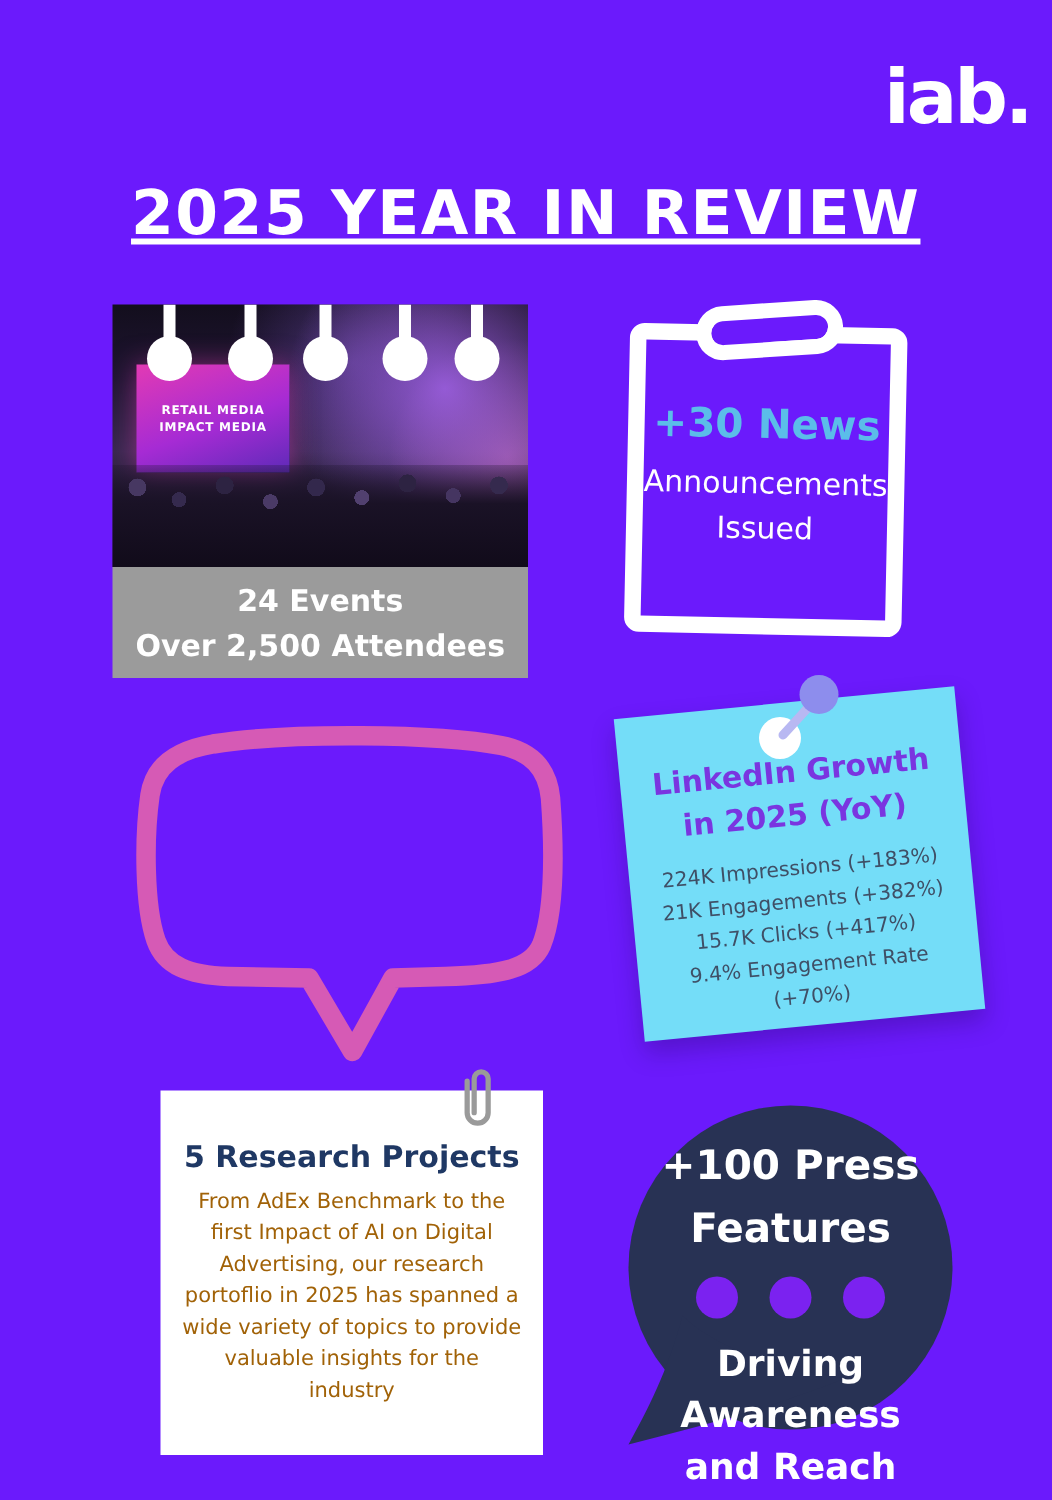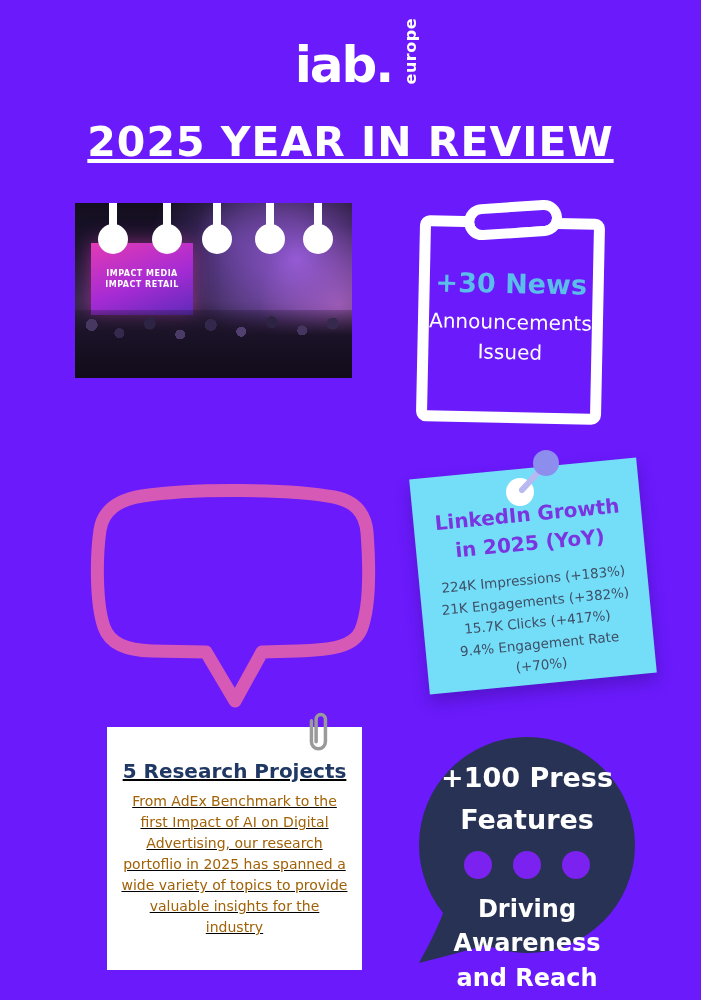--- a/index.html
+++ b/index.html
@@ -5,21 +5,21 @@
   * { margin:0; padding:0; box-sizing:border-box; }
   html,body { width:701px; height:1000px; }
   body {
     position:relative;
     background:#6b1afc;
     font-family:"DejaVu Sans", sans-serif;
     overflow:hidden;
   }
 
   
-  .logo-wrap { position:absolute; top:30px; left:0; width:100%; display:flex; justify-content:center; }
+  .logo-wrap { position:absolute; top:30px; left:0; width:100%; display:flex; justify-content:flex-end; }
   .logo-inner { position:relative; padding-right:14px; }
   .logo-brand { color:#fff; font-size:50px; font-weight:bold; letter-spacing:-2px; line-height:1.4; }
   .logo-region {
     position:absolute; right:-14px; bottom:16px;
     color:#fff; font-size:16px; font-weight:600; letter-spacing:0.5px;
     writing-mode:vertical-rl; transform:rotate(180deg);
   }
 
   
   .page-title {
@@ -94,21 +94,21 @@
     box-shadow:0 8px 16px rgba(20,5,60,0.25);
     text-align:center; padding:32px 12px 0;
   }
   .note-title { color:#7a35e0; font-size:20px; font-weight:bold; line-height:1.45; }
   .note-stats { margin-top:11px; color:#3f4f66; font-size:13.5px; font-weight:500; line-height:1.6; }
   .note-pin { position:absolute; left:500px; top:448px; width:64px; height:64px; z-index:3; }
 
   
   .research-card {
     position:absolute; left:107px; top:727px; width:255px; height:243px;
-    background:#fff; text-align:center; padding:32px 13px 0;text-decoration:underline;
+    background:#fff; text-align:center; padding:32px 13px 0;
   }
   .research-title { color:#1f3864; font-size:20px; font-weight:bold; }
   .research-body { color:#a16207; font-size:14px; line-height:1.5; margin-top:8px; }
   .paperclip { position:absolute; left:306px; top:706px; width:28px; height:50px; z-index:3; }
 
   
   .press-wrap { position:absolute; left:413px; top:735px; width:228px; height:240px; }
   .press-wrap svg { position:absolute; inset:0; }
   .press-content { position:absolute; top:22px; left:0; width:100%; text-align:center; }
   .press-headline { color:#fff; font-size:27px; font-weight:bold; line-height:1.55; }
@@ -125,22 +125,22 @@
     <div class="logo-region">europe</div>
   </div>
 </div>
 
 <div class="page-title">2025 YEAR IN REVIEW</div>
 
 <div class="events-card">
   <div class="events-photo">
     <div class="events-screen">
       <div class="screen-text">
-        <span>IMPACT MEDIA</span><br>
-        <span>IMPACT RETAIL</span>
+        <span>RETAIL MEDIA</span><br>
+        <span>IMPACT MEDIA</span>
       </div>
     </div>
     <div class="events-crowd"></div>
     <div class="photo-pin" style="left:23px">
         <div class="pin-stem"></div>
         <div class="pin-ball"></div>
       </div>
     <div class="photo-pin" style="left:77px">
         <div class="pin-stem"></div>
         <div class="pin-ball"></div>
@@ -150,20 +150,24 @@
         <div class="pin-ball"></div>
       </div>
     <div class="photo-pin" style="left:180px">
         <div class="pin-stem"></div>
         <div class="pin-ball"></div>
       </div>
     <div class="photo-pin" style="left:228px">
         <div class="pin-stem"></div>
         <div class="pin-ball"></div>
       </div>
+  </div>
+  <div class="events-caption">
+    <div>24 Events</div>
+    <div>Over 2,500 Attendees</div>
   </div>
 </div>
 
 <div class="clipboard">
   <div class="clip"></div>
   <div class="clip-content">
     <div class="news-headline">+30 News</div>
     <div class="news-line">Announcements</div>
     <div class="news-line">Issued</div>
   </div>

